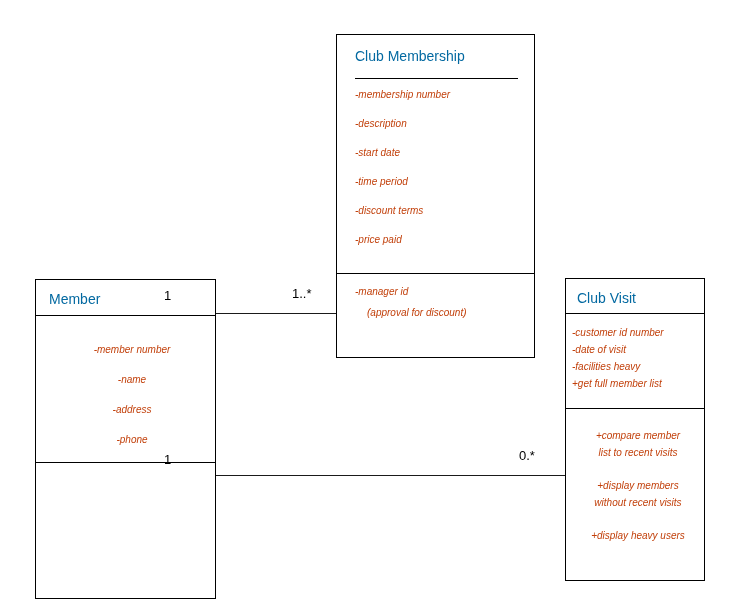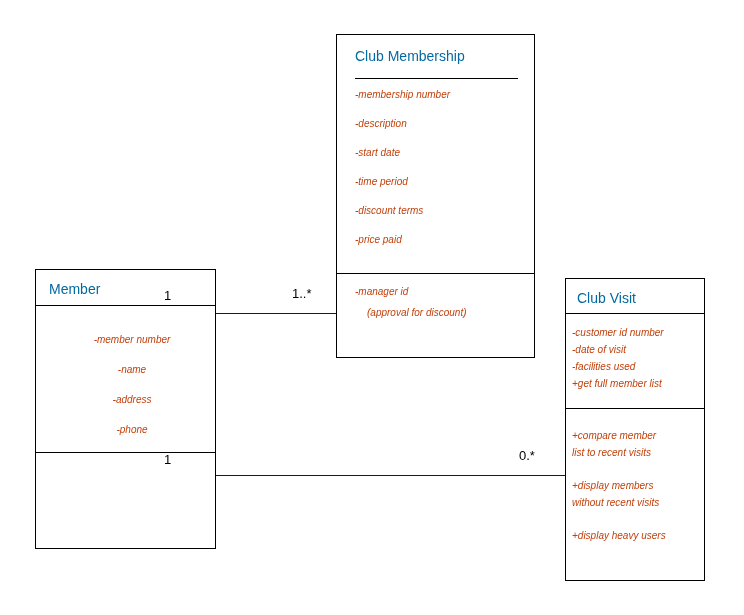--- a/index.html
+++ b/index.html
@@ -53,33 +53,33 @@
     left: 18px; top: 43px; width: 163px;
     border-bottom: 1.5px solid #000000;
   }
   #membership-attrs { padding: 12px 0 0 18px; height: 197px; }
   #membership-attrs .member-line { margin-bottom: 18px; }
   #membership-ops { padding: 12px 0 0 18px; }
   #membership-ops .member-line { margin-bottom: 10px; }
   .indent-line { padding-left: 12px; }
 
   
-  #box-member { left: 35px; top: 269px; width: 181px; height: 280px; }
+  #box-member { left: 35px; top: 279px; width: 181px; height: 320px; }
   #member-title { height: 36px; padding: 10px 0 0 13px; }
   #member-attrs { padding: 28px 0 0 13px; height: 147px; text-align: center; }
   #member-attrs .member-line { margin-bottom: 19px; }
   #member-ops { padding: 12px 0 0 13px; }
   #member-ops .member-line { margin-bottom: 10px; }
 
   
   #box-visit { left: 565px; top: 278px; width: 140px; height: 303px; }
   #visit-title { height: 35px; padding: 10px 0 0 11px; }
   #visit-attrs { padding: 10px 0 0 6px; height: 95px; }
   #visit-attrs .member-line { line-height: 17px; }
-  #visit-ops { padding: 18px 0 0 6px; }
+  #visit-ops { padding: 18px 0 0 6px; text-align: center; }
   #visit-ops .op-group { margin-bottom: 16px; }
   #visit-ops .member-line { line-height: 17px; }
 
   
   .assoc-line {
     position: absolute;
     border-top: 1.5px solid #1a1a1a;
     height: 0;
   }
   #assoc-top { left: 215px; top: 313px; width: 122px; }
@@ -144,21 +144,21 @@
 
   <div class="uml-class" id="box-visit">
 
     <div class="compartment divided" id="visit-title">
       <span class="class-title">Club Visit</span>
     </div>
 
     <div class="compartment divided" id="visit-attrs">
       <div class="member-line">-customer id number</div>
       <div class="member-line">-date of visit</div>
-      <div class="member-line">-facilities used</div>
+      <div class="member-line">-facilities heavy</div>
       <div class="member-line">+get full member list</div>
     </div>
 
     <div class="compartment" id="visit-ops">
       <div class="op-group">
         <div class="member-line">+compare member</div>
         <div class="member-line">list to  recent visits</div>
       </div>
       <div class="op-group">
         <div class="member-line">+display members</div>

